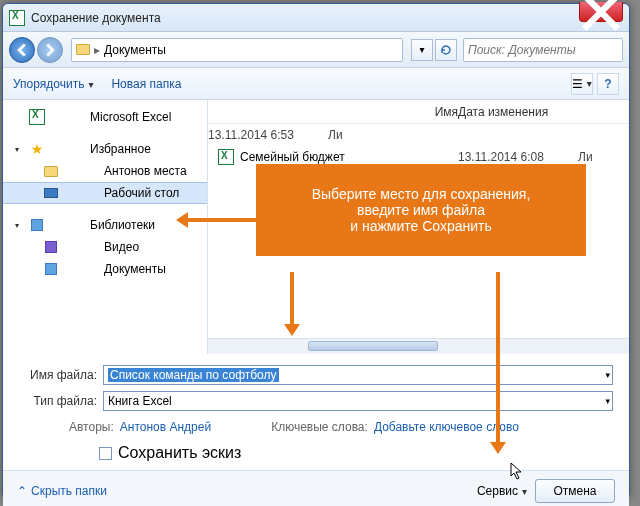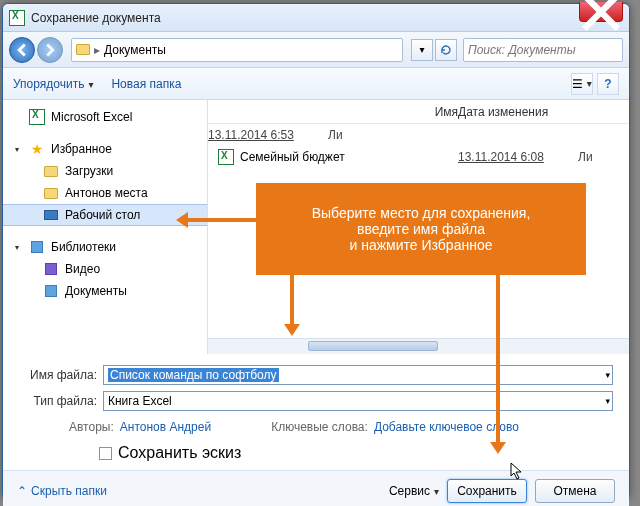--- a/index.html
+++ b/index.html
@@ -46,32 +46,32 @@
   }
   .toolbar {
     height:32px; background:linear-gradient(#f7fbff,#e8f1fb); border-bottom:1px solid #cbd9ea;
     display:flex; align-items:center; padding:0 10px; font-size:12px;
   }
   .toolbar .link { color:#18529c; margin-right:18px; }
   .toolbar .spacer { flex:1; }
   .toolbar .iconbtn { width:22px; height:22px; border:1px solid #cbd9ea; background:linear-gradient(#fff,#eaf2fb); margin-left:4px; display:flex;align-items:center;justify-content:center; }
   .body { display:flex; height:254px; }
   .sidebar { width:205px; border-right:1px solid #d6e1ef; overflow:hidden; font-size:12px; padding:6px 0; }
-  .sbitem { display:flex; align-items:center; height:22px; padding:0 10px 0 26px; position:relative; }
+  .sbitem { display:flex; align-items:center; height:22px; padding:0 10px 0 26px; position:relative;gap:39px; }
   .sbitem.sel { background:#d7e7fb; border:1px solid #a6c4e8; border-left:none; border-right:none; }
   .sbitem .ic { width:16px; height:16px; margin-right:6px; display:inline-flex; align-items:center; justify-content:center; }
   .sbgroup { margin-top:10px; }
   .filepane { flex:1; display:flex; flex-direction:column; }
   .colhdr { height:24px; border-bottom:1px solid #e1e9f3; display:flex; align-items:center; font-size:12px; color:#333; }
   .colhdr .c1 { width:250px; padding-left:10px;text-align:right; }
   .colhdr .c2 { width:120px; }
   .colhdr .c3 { flex:1; }
   .frow { height:22px; display:flex; align-items:center; font-size:12px; }
   .frow .c1 { width:250px; padding-left:10px; display:flex; align-items:center; }
-  .frow .c2 { width:120px; color:#444;text-decoration:underline; }
+  .frow .c2 { width:120px; color:#444; }
   .frow .c3 { flex:1; color:#444; }
   .xic { width:16px; height:16px; margin-right:6px; background:#fff; border:1px solid #1a7f3c; position:relative; }
   .xic::after { content:"X"; color:#1a7f3c; font-size:10px; font-weight:bold; position:absolute; left:2px; top:0; }
   .scrollbar { height:16px; background:#eef3f9; border-top:1px solid #d6e1ef; margin-top:auto; position:relative; }
   .scrollbar .thumb { position:absolute; left:100px; top:2px; width:130px; height:10px; background:linear-gradient(#d8e4f2,#b7cce5); border:1px solid #9db8d6; border-radius:2px; }
   .form { padding:8px 16px 0 16px; font-size:12px; }
   .formrow { display:flex; align-items:center; height:26px; }
   .formrow label { width:78px; text-align:right; margin-right:6px; color:#333; }
   .formrow .field { flex:1; height:20px; border:1px solid #7a98bd; background:#fff; display:flex; align-items:center; padding:0 4px; position:relative; }
   .formrow .field .val.sel { background:#3a84d6; color:#fff; padding:0 2px; }
@@ -86,21 +86,21 @@
     height:40px; border-top:1px solid #d6e1ef; background:#f3f7fc;
     display:flex; align-items:center; padding:0 14px; font-size:12px;
   }
   .footer .left { display:flex; align-items:center; color:#1b5fb0; flex:1; }
   .footer .btn {
     min-width:80px; height:24px; border:1px solid #8fa8c6; background:linear-gradient(#fefefe,#e3edf8);
     border-radius:3px; margin-left:8px; display:flex; align-items:center; justify-content:center;
   }
   .footer .btn.primary { border-color:#3a84d6; box-shadow:0 0 3px #7bb6f0; }
   .callout {
-    position:absolute; left:256px; top:183px; width:330px; height:92px;
+    position:absolute; left:256px; top:164px; width:330px; height:92px;
     background:#e87817; color:#fff; font-size:14px; text-align:center;
     display:flex; flex-direction:column; justify-content:center; padding:6px 10px;
     z-index:50;
   }
   .arrow { position:absolute; background:#e87817; z-index:49; }
   .arrow.h { height:4px; }
   .arrow.h::before { content:""; position:absolute; left:-12px; top:-6px; border:8px solid transparent; border-right:12px solid #e87817; }
   .arrow.vdown { width:4px; }
   .arrow.vdown::after { content:""; position:absolute; bottom:-12px; left:-6px; border:8px solid transparent; border-top:12px solid #e87817; }
   .arrow.d { width:4px; }
@@ -183,26 +183,20 @@
       <div class="sbgroup">
         <div class="sbitem">
           <span class="tri">▾</span>
           <span class="ic star-ic">★</span>
           <span>Избранное</span>
         </div>
         <div class="sbitem" style="padding-left:40px">
           <span class="ic">
               <span class="fld-ic"></span>
             </span>
-          <span>Загрузки</span>
-        </div>
-        <div class="sbitem" style="padding-left:40px">
-          <span class="ic">
-              <span class="fld-ic"></span>
-            </span>
           <span>Антонов места</span>
         </div>
         <div class="sbitem sel" style="padding-left:40px">
           <span class="ic">
               <span class="mon-ic"></span>
             </span>
           <span>Рабочий стол</span>
         </div>
       </div>
       <div class="sbgroup">
@@ -284,30 +278,29 @@
     <span class="cb"></span>
     <span>Сохранить эскиз</span>
   </div>
 
   <div class="footer">
     <div class="left">
       <span style="margin-right:4px">⌃</span>
       <span>Скрыть папки</span>
     </div>
     <span><span>Сервис</span><span class="chev">▾</span></span>
-    <div class="btn primary">Сохранить</div>
     <div class="btn">Отмена</div>
   </div>
 
 </div>
 
 <div class="callout">
   <div>Выберите место для сохранения,</div>
   <div>введите имя файла</div>
-  <div>и нажмите Избранное</div>
+  <div>и нажмите Сохранить</div>
 </div>
 <div class="arrow h" style="left:180px; top:218px; width:76px;"></div>
 <div class="arrow d" style="left:290px; top:272px; height:60px;"></div>
 <div class="arrow vdown" style="left:496px; top:272px; height:178px;"></div>
 
 <div class="cursor">
   <svg viewBox="0 0 14 18">
       <path d="M1 1 L1 14 L4 11 L7 17 L9 16 L6 10 L11 10 Z" fill="#fff" stroke="#000" stroke-width="1"></path>
     </svg>
 </div>

